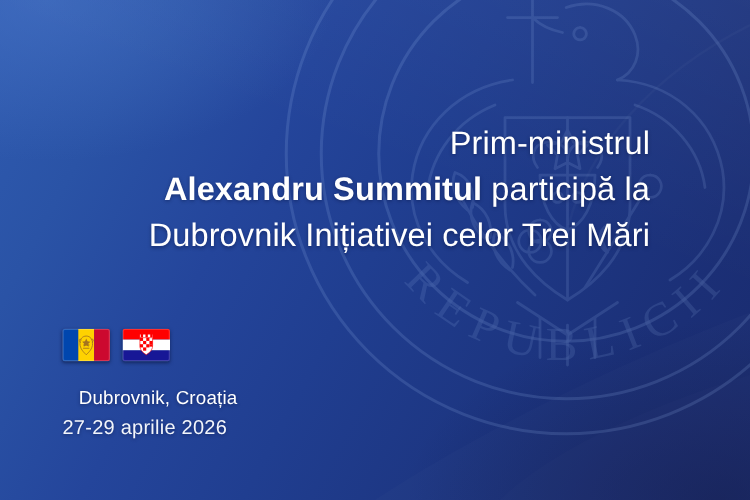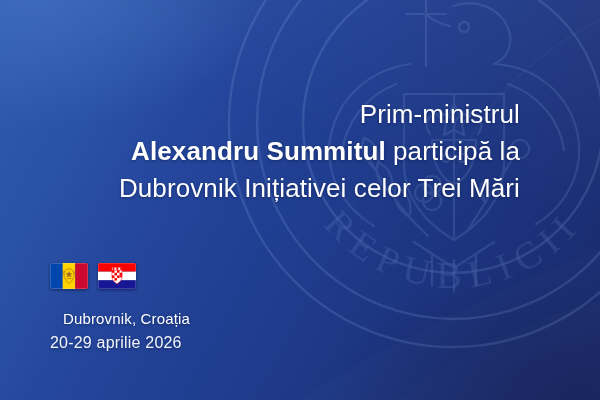--- a/index.html
+++ b/index.html
@@ -250,16 +250,16 @@
               <rect x="26" y="23" width="4" height="4"></rect>
               <rect x="34" y="19" width="4" height="3"></rect>
             </g>
           </g>
         </svg>
       </div>
 
     </div>
 
     <div class="place">Dubrovnik, Croația</div>
-    <div class="dates">20-29 aprilie 2026</div>
+    <div class="dates">27-29 aprilie 2026</div>
 
   </div>
 </div>
 
 </body></html>

